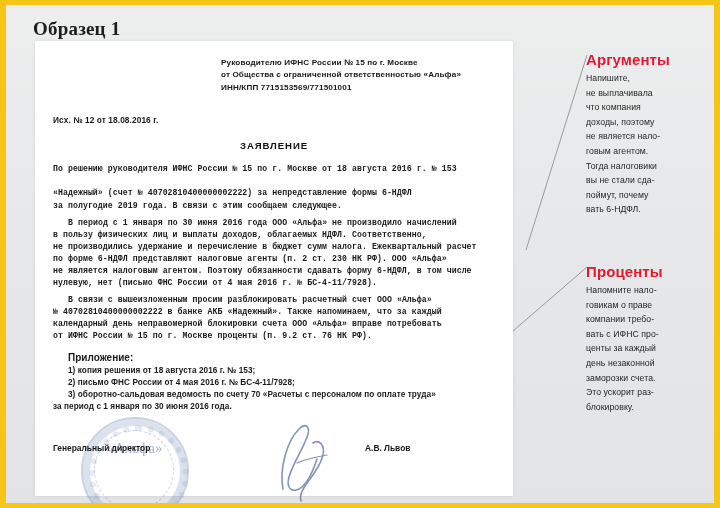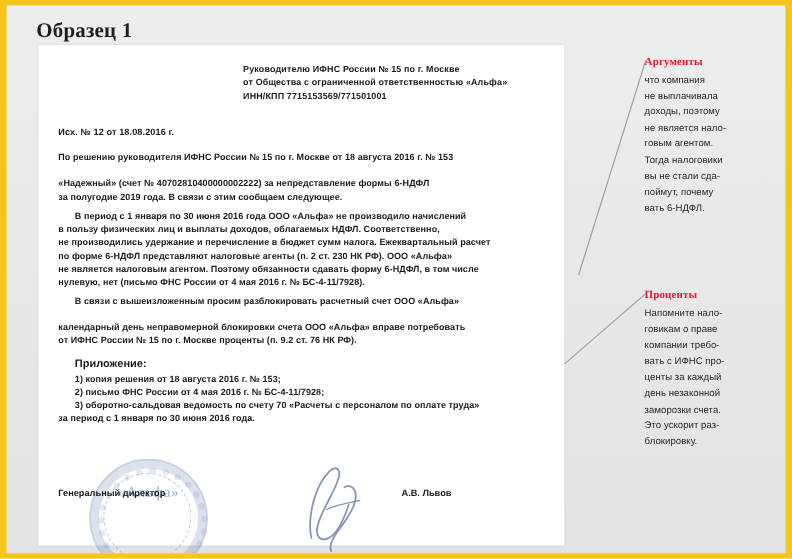--- a/index.html
+++ b/index.html
@@ -98,21 +98,21 @@
   .doc-subtitle .l2 { display:block; margin-top: 2px; }
 
   .body-block {
     margin-top: 12px;
     font-size: 8.2px;
     line-height: 12.1px;
     color: #18191b;
     font-weight: bold;
     letter-spacing: 0.07px;
   }
-  .body-block p { margin: 0 0 0 0; }
+  .body-block p { margin: 0 0 0 0; font-family: Liberation Mono, monospace; }
   .body-block p + p { margin-top: 5px; }
   .body-block .indent { text-indent: 15px; }
 
   .attach-head {
     margin-top: 9px;
     margin-left: 15px;
     font-size: 10px;
     font-weight: bold;
     color: #18191b;
   }
@@ -187,26 +187,25 @@
     opacity: 0.75;
   }
 
   
   .annot {
     position: absolute;
     width: 122px;
     color: #1c1c1c;
   }
   .annot-head {
-    font-size: 10px;
+    font-size: 15px;
     font-weight: bold;
     color: #e01b2e;
     margin-bottom: 3px;
     letter-spacing: 0.1px;
-    font-family: Liberation Serif, serif;
   }
   .annot-body {
     font-size: 8.7px;
     line-height: 14.6px;
     color: #1f1f1f;
     letter-spacing: 0.05px;
   }
   .annot-body div { white-space: nowrap; }
 
   #annot-arguments { left: 580px; top: 46px; }
@@ -262,39 +261,40 @@
       <div class="doc-inner">
 
         <div class="addressee">
           <div>Руководителю ИФНС России № 15 по г. Москве</div>
           <div>от Общества с ограниченной ответственностью «Альфа»</div>
           <div>ИНН/КПП 7715153569/771501001</div>
         </div>
 
         <div class="outref">Исх. № 12 от  18.08.2016 г.</div>
 
+        <div class="doc-title">ЗАЯВЛЕНИЕ</div>
 
         <div class="body-block">
           <p>
             <span>По решению руководителя ИФНС России № 15 по г. Москве от 18 августа 2016 г. № 153</span><br>
             <br>
             <span>«Надежный» (счет № 40702810400000002222) за непредставление формы 6-НДФЛ</span><br>
             <span>за полугодие 2019 года. В связи с этим сообщаем следующее.</span>
           </p>
           <p class="indent">
             <span>В период с 1 января по 30 июня 2016 года ООО «Альфа» не производило начислений</span><br>
             <span>в пользу физических лиц и выплаты доходов, облагаемых НДФЛ. Соответственно,</span><br>
             <span>не производились удержание и перечисление в бюджет сумм налога. Ежеквартальный расчет</span><br>
             <span>по форме 6-НДФЛ представляют налоговые агенты (п. 2 ст. 230 НК РФ). ООО «Альфа»</span><br>
             <span>не является налоговым агентом. Поэтому обязанности сдавать форму 6-НДФЛ, в том числе</span><br>
             <span>нулевую, нет (письмо ФНС России от 4 мая 2016 г. № БС-4-11/7928).</span>
           </p>
           <p class="indent">
             <span>В связи с вышеизложенным просим разблокировать расчетный счет ООО «Альфа»</span><br>
-            <br>
+            <span>№ 40702810400000002222 в банке АКБ «Надежный». Также напоминаем, что за каждый</span><br>
             <span>календарный день неправомерной блокировки счета ООО «Альфа» вправе потребовать</span><br>
             <span>от ИФНС России № 15 по г. Москве проценты (п. 9.2 ст. 76 НК РФ).</span>
           </p>
         </div>
 
         <div class="attach-head">Приложение:</div>
         <div class="attach-list">
           <div class="ai">1) копия решения от 18 августа 2016 г. № 153;</div>
           <div class="ai">2) письмо ФНС России от 4 мая 2016 г. № БС-4-11/7928;</div>
           <div class="ai">3) оборотно-сальдовая ведомость по счету 70 «Расчеты с персоналом по оплате труда»</div>
@@ -317,22 +317,23 @@
           <span class="sign-role">Генеральный директор</span>
           <span class="sign-name">А.В. Львов</span>
         </div>
 
       </div>
     </div>
 
     <div class="annot" id="annot-arguments">
       <div class="annot-head">Аргументы</div>
       <div class="annot-body">
+        <div>Напишите,</div>
+        <div>не выплачивала</div>
         <div>что компания</div>
-        <div>не выплачивала</div>
         <div>доходы, поэтому</div>
         <div>не является нало-</div>
         <div>говым агентом.</div>
         <div>Тогда налоговики</div>
         <div>вы не стали сда-</div>
         <div>поймут, почему</div>
         <div>вать 6-НДФЛ.</div>
       </div>
     </div>
 

